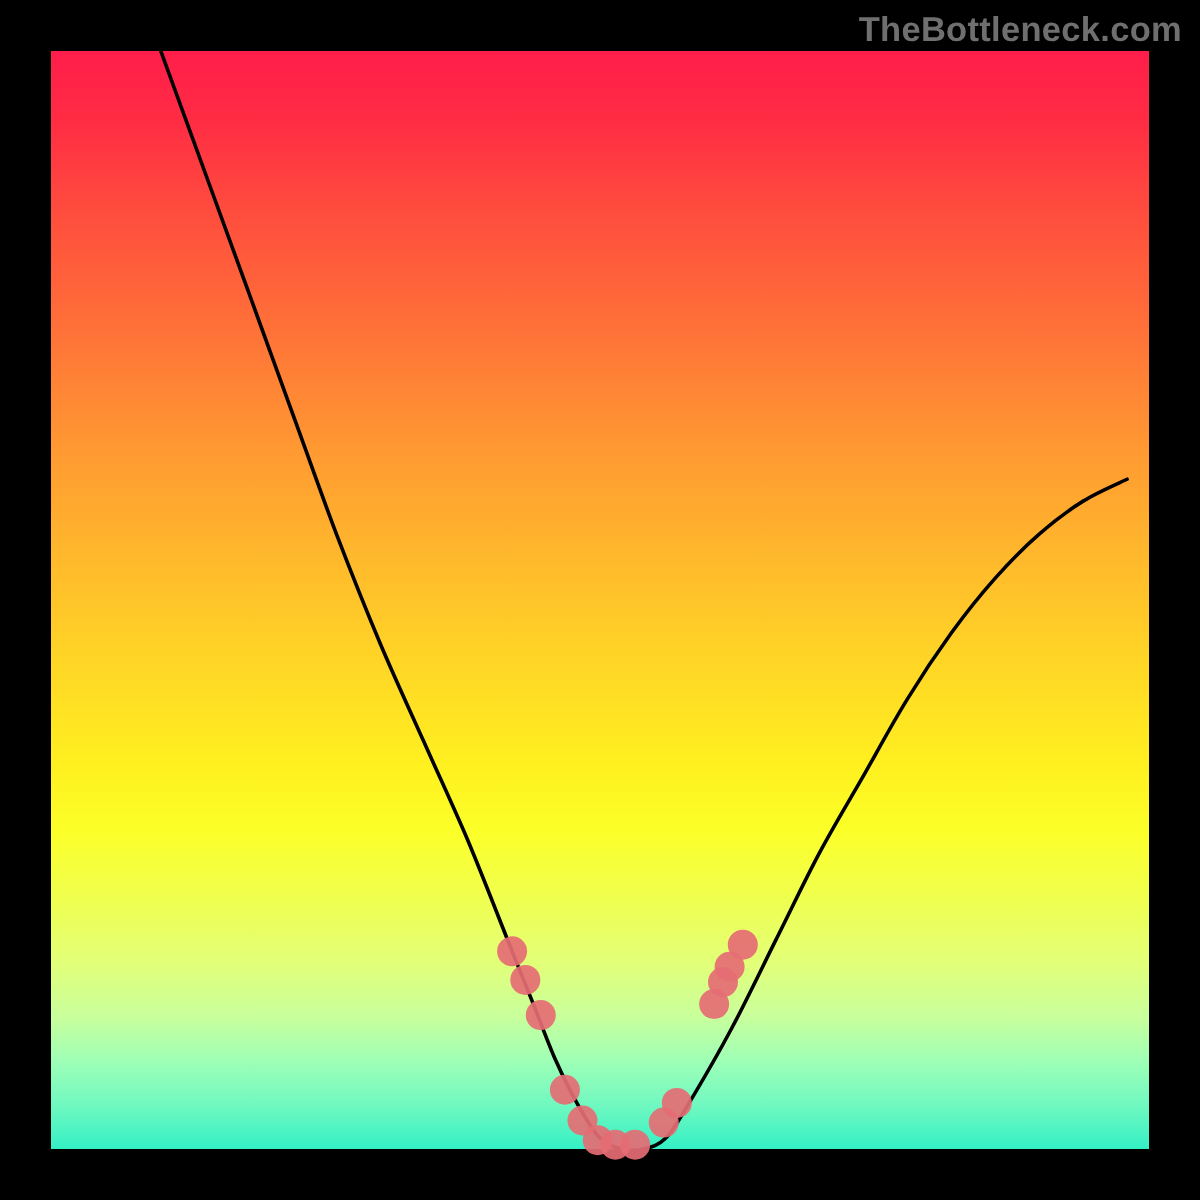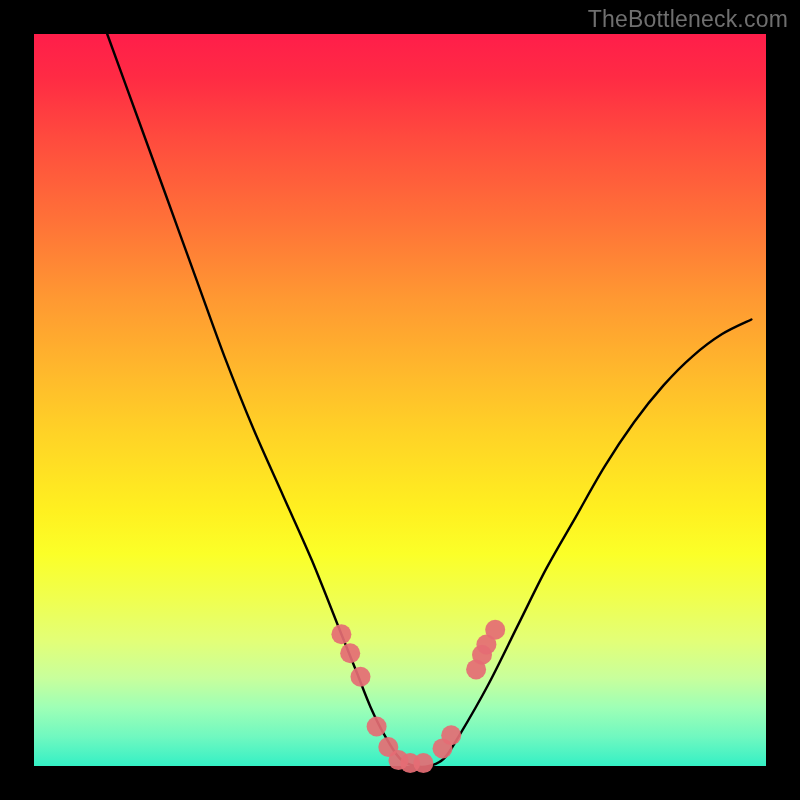--- a/index.html
+++ b/index.html
@@ -44,21 +44,21 @@
       #70f8c0 96%,
       #34f0c5 100%
     );
   }
   .watermark {
     position: absolute;
     top: 6px;
     right: 12px;
     color: #6f6f6f;
     font-size: 23px;
-    font-weight: 400;
+    font-weight: 700;
     letter-spacing: 0.2px;
     user-select: none;
   }
   svg.curve {
     position: absolute;
     left: 0;
     top: 0;
     width: 732px;
     height: 732px;
     overflow: visible;

